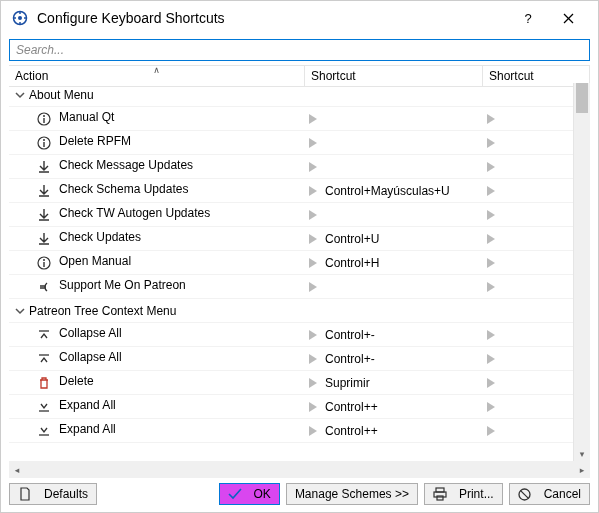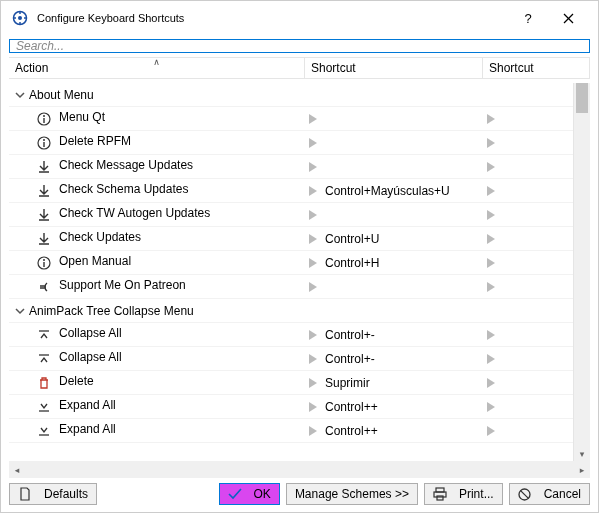--- a/index.html
+++ b/index.html
@@ -1,24 +1,24 @@
 <!DOCTYPE html>
 <html><head>
 <meta charset="utf-8">
 <style>
 * { box-sizing: border-box; margin: 0; padding: 0; font-family: "Segoe UI", Tahoma, sans-serif; font-size: 12px; color: #000; }
 body { background: #fff; width: 599px; height: 513px; overflow: hidden; position: relative; border: 1px solid #ccc; }
 
 .titlebar { height: 34px; display: flex; align-items: center; padding: 0 10px; }
 .titlebar .app-icon { width: 18px; height: 18px; margin-right: 8px; display: flex; align-items: center; justify-content: center; color: #1a4ea3; }
-.titlebar .title { flex: 1; font-size: 11px; }
+.titlebar .title { flex: 1; font-size: 14px; }
 .titlebar .win-btn { width: 40px; height: 28px; display: flex; align-items: center; justify-content: center; font-size: 13px; }
 
 .search-wrap { padding: 4px 8px; }
-.search-input { width: 100%; height: 14px; border: 1px solid #0078d7; padding: 0 6px; font-style: italic; color: #888; outline: none; }
+.search-input { width: 100%; height: 22px; border: 1px solid #0078d7; padding: 0 6px; font-style: italic; color: #888; outline: none; }
 .search-input::placeholder { color: #888; font-style: italic; }
 
 .headers { display: flex; height: 22px; border-bottom: 1px solid #e5e5e5; border-top: 1px solid #e5e5e5; margin: 0 8px; position: relative; }
 .headers .col { display: flex; align-items: center; padding-left: 6px; border-right: 1px solid #e5e5e5; position: relative; }
 .col-action { width: 296px; }
 .col-shortcut { width: 178px; }
 .col-alternate { flex: 1; border-right: none; }
 .sort-ind { position: absolute; top: -1px; left: 50%; transform: translateX(-50%); font-size: 9px; color: #555; }
 
 .tree-wrap { position: absolute; top: 82px; bottom: 50px; left: 8px; right: 8px; display: flex; }
@@ -108,21 +108,21 @@
 
     <div class="row">
       <div class="c1 indent-1">
           <span class="icon-slot">
             <svg width="14" height="14" viewBox="0 0 14 14">
               <circle cx="7" cy="7" r="6" fill="none" stroke="#333" stroke-width="1.2"></circle>
               <circle cx="7" cy="4" r="1" fill="#333"></circle>
               <rect x="6.3" y="6" width="1.4" height="5" fill="#333"></rect>
             </svg>
           </span>
-          <span class="label">Menu Qt</span>
+          <span class="label">Manual Qt</span>
         </div>
       <div class="c2">
           <span class="play">
             <svg width="8" height="10">
               <path d="M0 0 L8 5 L0 10 Z" fill="#bbb"></path>
             </svg>
           </span>
           <span></span>
         </div>
       <div class="c3">
@@ -316,21 +316,21 @@
         </div>
     </div>
 
     <div class="row">
       <div class="c1">
         <span class="expander">
             <svg width="10" height="10" viewBox="0 0 10 10">
               <path d="M1 3 L5 7 L9 3" fill="none" stroke="#555" stroke-width="1.5"></path>
             </svg>
           </span>
-        <span class="label">AnimPack Tree Collapse Menu</span>
+        <span class="label">Patreon Tree Context Menu</span>
       </div>
         <div class="c2"></div>
         <div class="c3"></div>
     </div>
 
     <div class="row">
       <div class="c1 indent-1">
           <span class="icon-slot">
             <svg width="14" height="14" viewBox="0 0 14 14">
               <line x1="2" y1="3" x2="12" y2="3" stroke="#333" stroke-width="1.3"></line>

